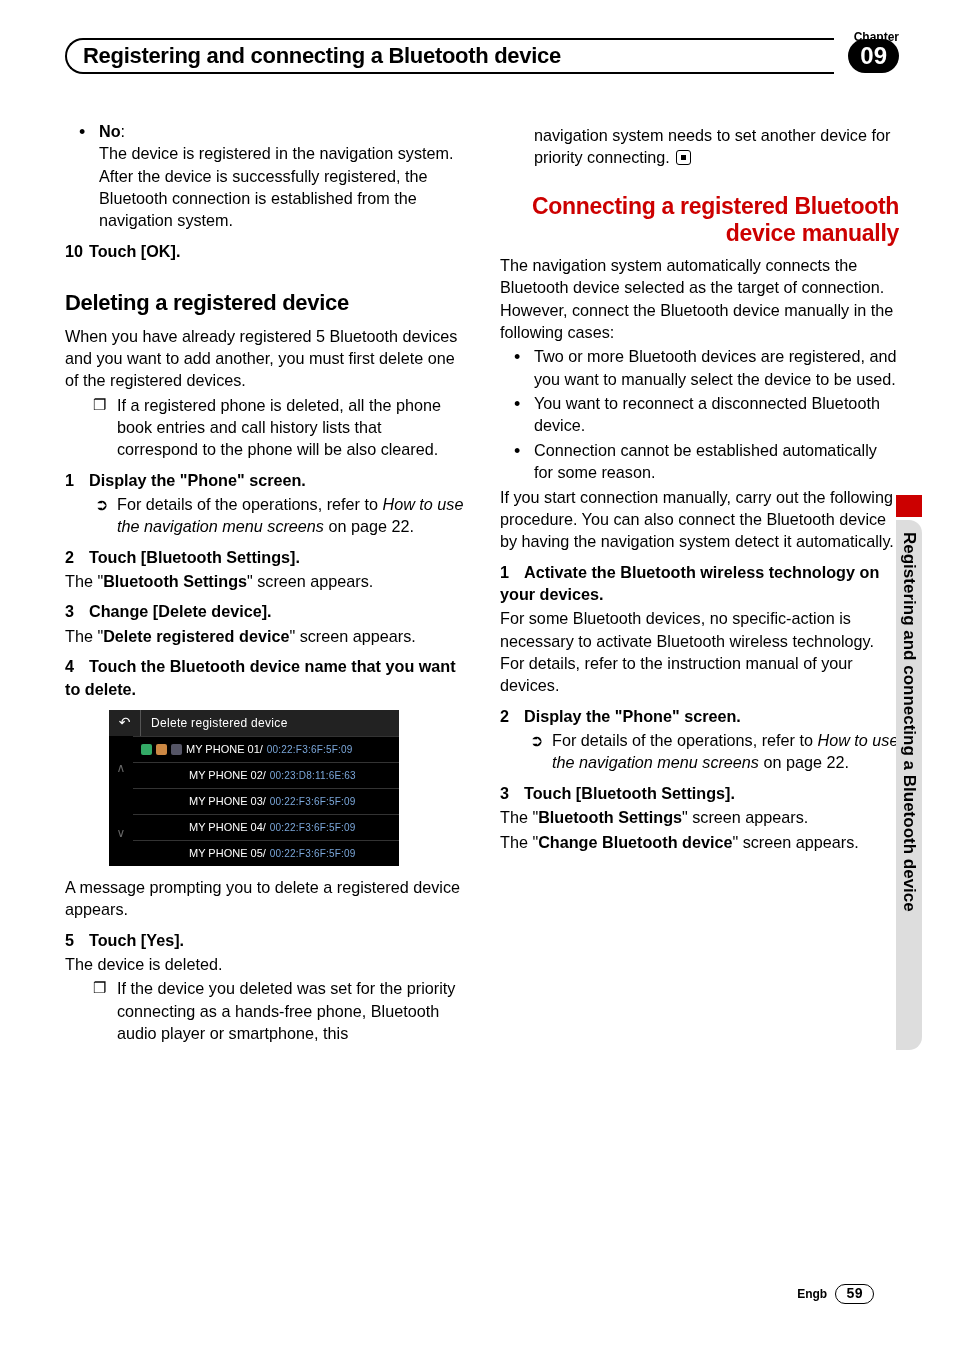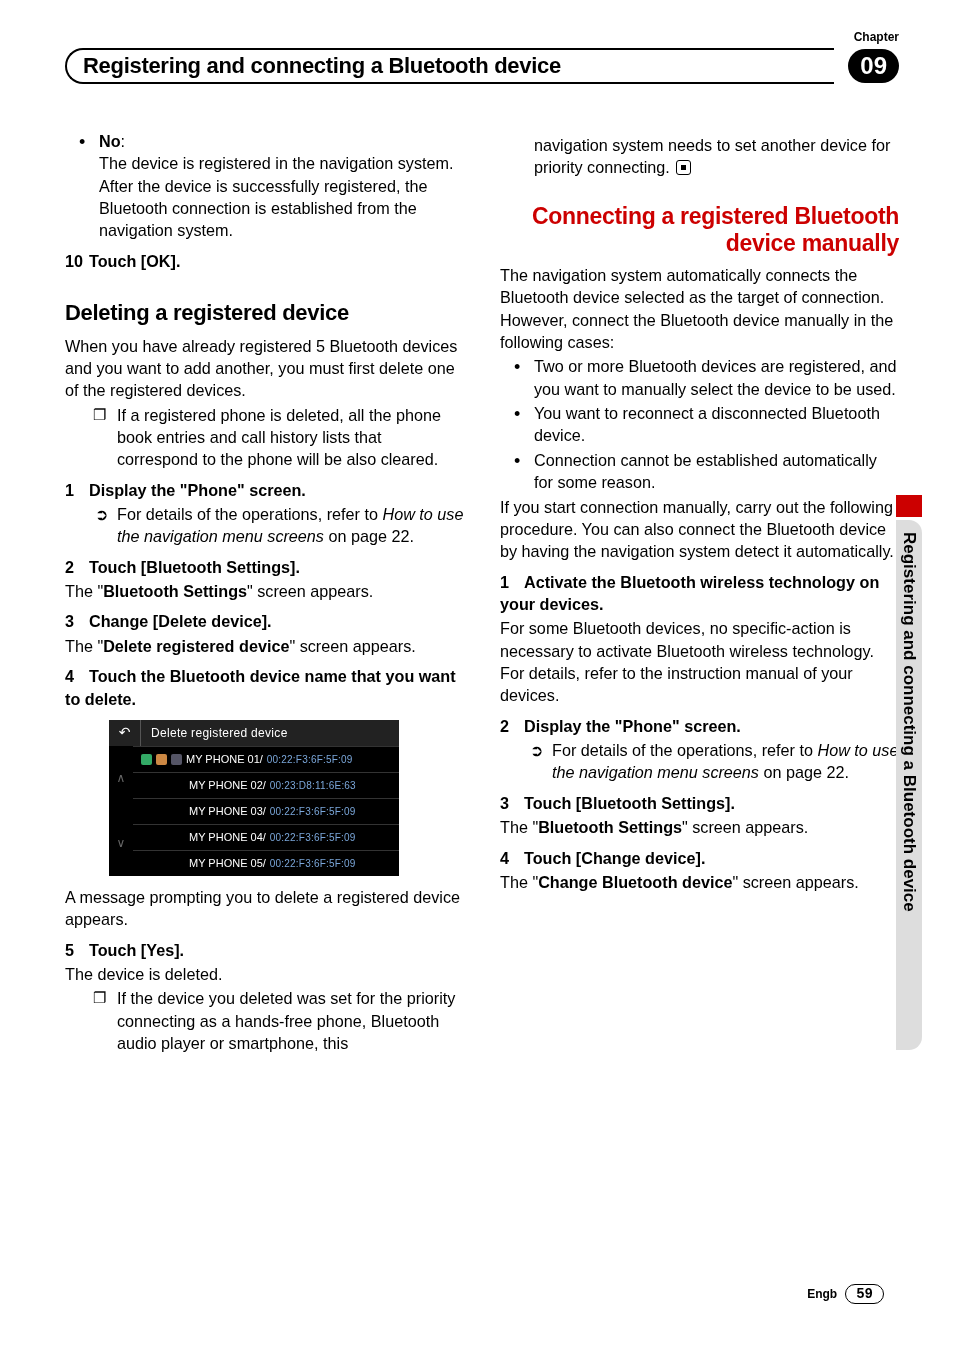--- a/index.html
+++ b/index.html
@@ -6,21 +6,21 @@
   body {
     width: 954px;
     height: 1352px;
     background: #fff;
     font-family: "Helvetica Neue", Arial, sans-serif;
     position: relative;
     color: #000;
   }
   .page {
     width: 954px; height: 1352px; position: relative;
-    padding: 30px 55px 50px 65px;
+    padding: 20px 55px 50px 65px;
   }
   .chapter-label {
     position: absolute; top: 30px; right: 55px;
     font-size: 12px; font-weight: bold;
   }
   .title-bar {
     margin-top: 18px;
     display: flex; align-items: center; gap: 14px;
   }
   .title-bar-line {
@@ -107,21 +107,21 @@
     writing-mode: vertical-rl;
     display: flex; align-items: center; justify-content: flex-start;
     padding-top: 12px;
     font-weight: 900; font-size: 17px; letter-spacing: 0;
   }
   .side-accent {
     position: absolute; right: 32px; top: 495px; width: 26px; height: 22px;
     background: #c00; border-radius: 0 0 0 0;
   }
   .footer {
-    position: absolute; bottom: 48px; right: 70px;
+    position: absolute; bottom: 48px; right: 80px;
     display: flex; align-items: center; gap: 8px;
     font-size: 12px;
   }
   .footer strong { font-weight: 700; }
   .page-num {
     border: 1.5px solid #000; border-radius: 12px; padding: 1px 10px;
     font-weight: 700; font-size: 14px; font-family: Liberation Mono, monospace;
   }
   .tight-top { margin-top: 4px; }
 </style>
@@ -235,21 +235,20 @@
     <p class="step"><span class="num">2</span><span>Display the "Phone" screen.</span></p>
     <p class="sub-arrow">
       <span>For details of the operations, refer to </span><span class="italic">How to use the navigation menu screens</span><span> on page 22.</span>
     </p>
 
     <p class="step"><span class="num">3</span><span>Touch [Bluetooth Settings].</span></p>
     <p class="after-step">
       <span>The "</span><strong>Bluetooth Settings</strong><span>" screen appears.</span>
     </p>
 
-    <p class="step"><span class="num">4</span><span>Touch [Change device].</span></p>
     <p class="after-step">
       <span>The "</span><strong>Change Bluetooth device</strong><span>" screen appears.</span>
     </p>
 
   </div>
 
   <div class="side-accent"></div>
   <div class="side-tab">Registering and connecting a Bluetooth device</div>
 
   <div class="footer">

